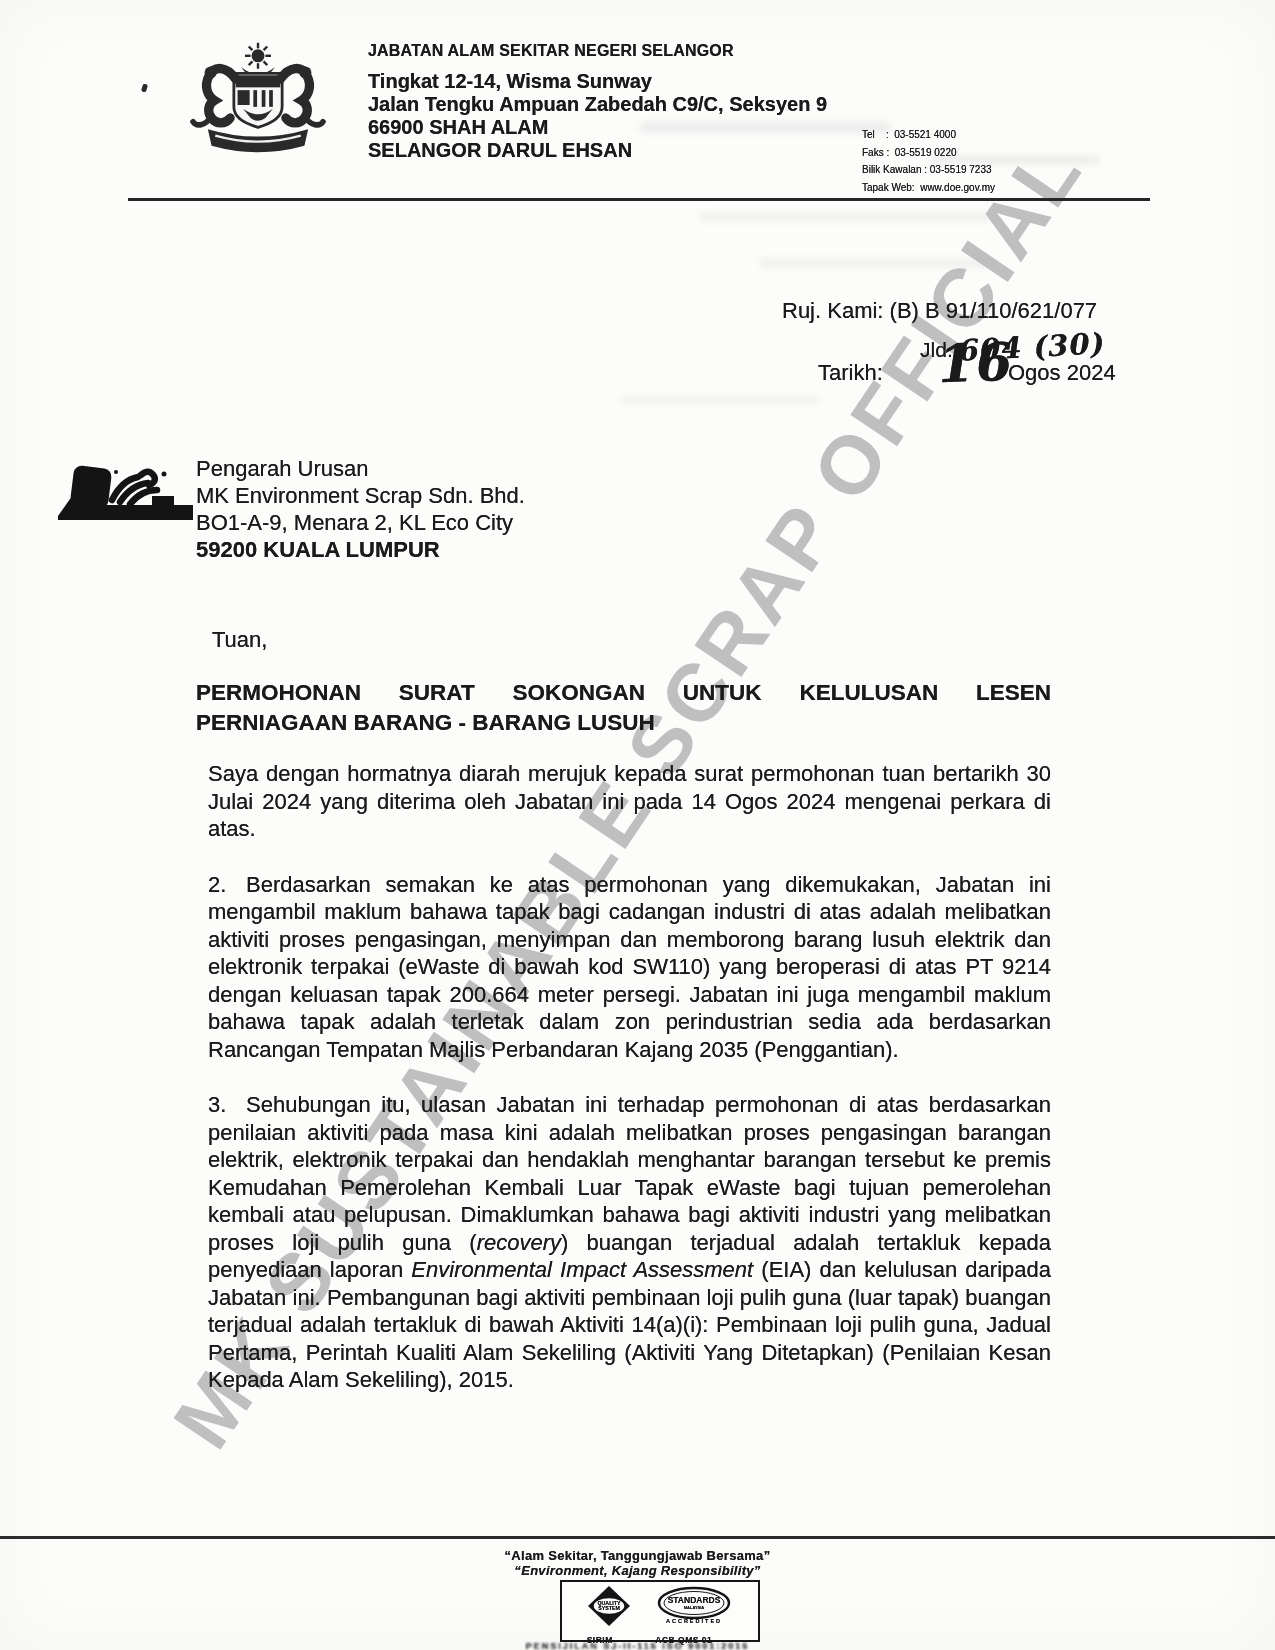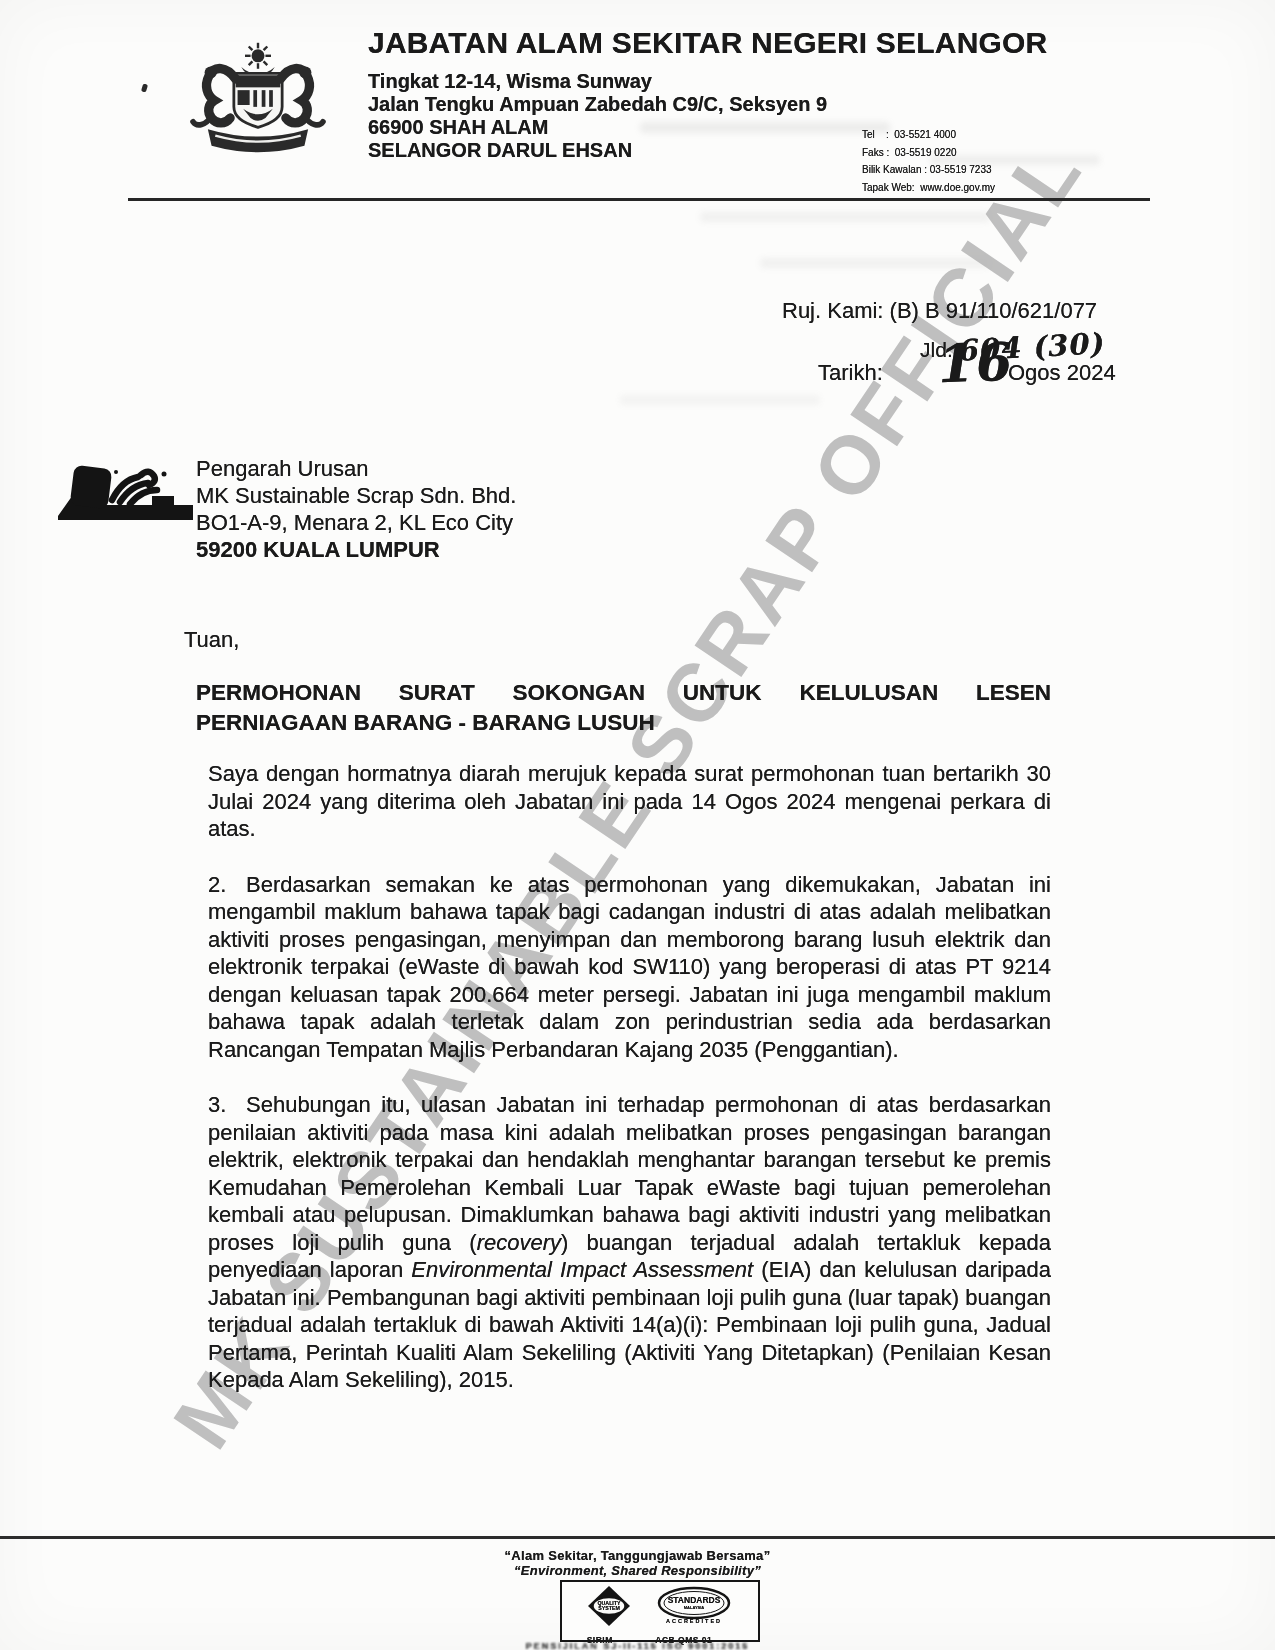--- a/index.html
+++ b/index.html
@@ -12,39 +12,39 @@
   .content{position:absolute;inset:0;z-index:2;text-shadow:0 0 .5px rgba(25,25,25,.85);}
   
   .watermark{
     position:absolute;left:628px;top:795px;z-index:1;
     transform:translate(-50%,-50%) rotate(-56deg);
     font-size:82px;font-weight:700;letter-spacing:4px;white-space:nowrap;
     color:#b2b2b2;opacity:.82;
   }
   
   .coat{position:absolute;left:183px;top:40px;width:150px;height:130px;filter:blur(.3px);opacity:.93;}
-  .dept-name{position:absolute;left:368px;top:26px;font-size:30px;font-weight:700;letter-spacing:.2px;}
+  .dept-name{position:absolute;left:368px;top:42px;font-size:16px;font-weight:700;letter-spacing:.2px;}
   .addr{position:absolute;left:368px;top:70px;font-size:20px;font-weight:700;line-height:23px;}
   .contact{position:absolute;left:862px;top:126px;font-size:10px;font-weight:400;line-height:17.5px;white-space:pre;}
   .hrule{position:absolute;left:128px;top:198px;width:1022px;height:3px;background:#262626;}
   .dot-artifact{position:absolute;left:142px;top:84px;width:5px;height:8px;background:#2a2a2a;border-radius:2px;transform:rotate(18deg);}
   
   .ref1{position:absolute;left:782px;top:298px;font-size:22px;}
   .ref2{position:absolute;left:860px;top:330px;width:245px;text-align:right;font-size:21px;}
   .ref3-label{position:absolute;left:818px;top:360px;font-size:22px;}
   .ref3-rest{position:absolute;left:1008px;top:360px;font-size:22px;}
   .hw{font-family:"DejaVu Serif","Liberation Serif",serif;font-style:italic;font-weight:700;}
   .hw-jld{font-size:29px;display:inline-block;transform:rotate(-3deg);letter-spacing:1px;}
   .hw-day{position:absolute;left:938px;top:332px;font-size:52px;transform:rotate(-2deg);letter-spacing:2px;}
   
   .stamp{position:absolute;left:56px;top:462px;}
   
   .recipient{position:absolute;left:196px;top:455px;font-size:22px;line-height:27px;}
   .recipient-city{font-weight:700;}
-  .salutation{position:absolute;left:184px;top:627px;font-size:22px;}
+  .salutation{position:absolute;left:212px;top:627px;font-size:22px;}
   
   .subject{position:absolute;left:196px;top:678px;width:855px;font-size:22.5px;font-weight:700;line-height:30px;}
   .subject-l1{text-align:justify;text-align-last:justify;}
   
   .bodytext{position:absolute;left:196px;top:760px;width:855px;font-size:22px;line-height:27.5px;text-align:justify;text-justify:inter-word;}
   .body-para{margin:0 0 28px 12px;}
   .pnum{display:inline-block;width:38px;}
   
   .ghost{position:absolute;background:#8f8f8f;filter:blur(3px);border-radius:4px;z-index:0;}
   
@@ -143,21 +143,21 @@
         <path d="M74,42 C82,32 92,28 101,28"></path>
         <path d="M85,13 q8,-7 13,1 q3,6 -5,9"></path>
       </g>
       <circle cx="108" cy="12" r="2.5"></circle>
       <circle cx="60" cy="10" r="2"></circle>
     </svg>
 
     <div class="recipient">
       <div id="recipient-lines">
           <div>Pengarah Urusan</div>
-          <div>MK Sustainable Scrap Sdn. Bhd.</div>
+          <div>MK Environment Scrap Sdn. Bhd.</div>
           <div>BO1-A-9, Menara 2, KL Eco City</div>
         </div>
       <div class="recipient-city">59200 KUALA LUMPUR</div>
     </div>
 
     <div class="salutation">Tuan,</div>
 
     <div class="subject">
       <div class="subject-l1">PERMOHONAN SURAT SOKONGAN UNTUK KELULUSAN LESEN</div>
       <div>PERNIAGAAN BARANG - BARANG LUSUH</div>
@@ -165,21 +165,21 @@
 
     <div class="bodytext" id="paragraphs">
         <p class="body-para"><span>Saya dengan hormatnya diarah merujuk kepada surat permohonan tuan bertarikh 30 Julai 2024 yang diterima oleh Jabatan ini pada 14 Ogos 2024 mengenai perkara di atas.</span></p>
         <p class="body-para"><span class="pnum">2.</span><span>Berdasarkan semakan ke atas permohonan yang dikemukakan, Jabatan ini mengambil maklum bahawa tapak bagi cadangan industri di atas adalah melibatkan aktiviti proses pengasingan, menyimpan dan memborong barang lusuh elektrik dan elektronik terpakai (eWaste di bawah kod SW110) yang beroperasi di atas PT 9214 dengan keluasan tapak 200.664 meter persegi. Jabatan ini juga mengambil maklum bahawa tapak adalah terletak dalam zon perindustrian sedia ada berdasarkan Rancangan Tempatan Majlis Perbandaran Kajang 2035 (Penggantian).</span></p>
         <p class="body-para"><span class="pnum">3.</span><span>Sehubungan itu, ulasan Jabatan ini terhadap permohonan di atas berdasarkan penilaian aktiviti pada masa kini adalah melibatkan proses pengasingan barangan elektrik, elektronik terpakai dan hendaklah menghantar barangan tersebut ke premis Kemudahan Pemerolehan Kembali Luar Tapak eWaste bagi tujuan pemerolehan kembali atau pelupusan. Dimaklumkan bahawa bagi aktiviti industri yang melibatkan proses loji pulih guna (</span><i>recovery</i><span>) buangan terjadual adalah tertakluk kepada penyediaan laporan </span><i>Environmental Impact Assessment</i><span> (EIA) dan kelulusan daripada Jabatan ini. Pembangunan bagi aktiviti pembinaan loji pulih guna (luar tapak) buangan terjadual adalah tertakluk di bawah Aktiviti 14(a)(i): Pembinaan loji pulih guna, Jadual Pertama, Perintah Kualiti Alam Sekeliling (Aktiviti Yang Ditetapkan) (Penilaian Kesan Kepada Alam Sekeliling), 2015.</span></p>
       </div>
 
     <div class="frule"></div>
     <div class="motto">
       <div>“Alam Sekitar, Tanggungjawab Bersama”</div>
-      <div class="motto-en">“Environment, Shared Responsibility”</div>
+      <div class="motto-en">“Environment, Kajang Responsibility”</div>
     </div>
 
     <div class="logobox">
       <div class="logo-cell">
         <svg width="44" height="42" viewBox="0 0 46 44">
           <polygon points="23,1 45,22 23,43 1,22" fill="#141414"></polygon>
           <ellipse cx="23" cy="22" rx="16" ry="8" fill="#fbfbf9"></ellipse>
           <text x="23" y="20.5" font-size="5.5" font-weight="bold" text-anchor="middle" fill="#141414">QUALITY</text>
           <text x="23" y="26.5" font-size="5.5" font-weight="bold" text-anchor="middle" fill="#141414">SYSTEM</text>
         </svg>

